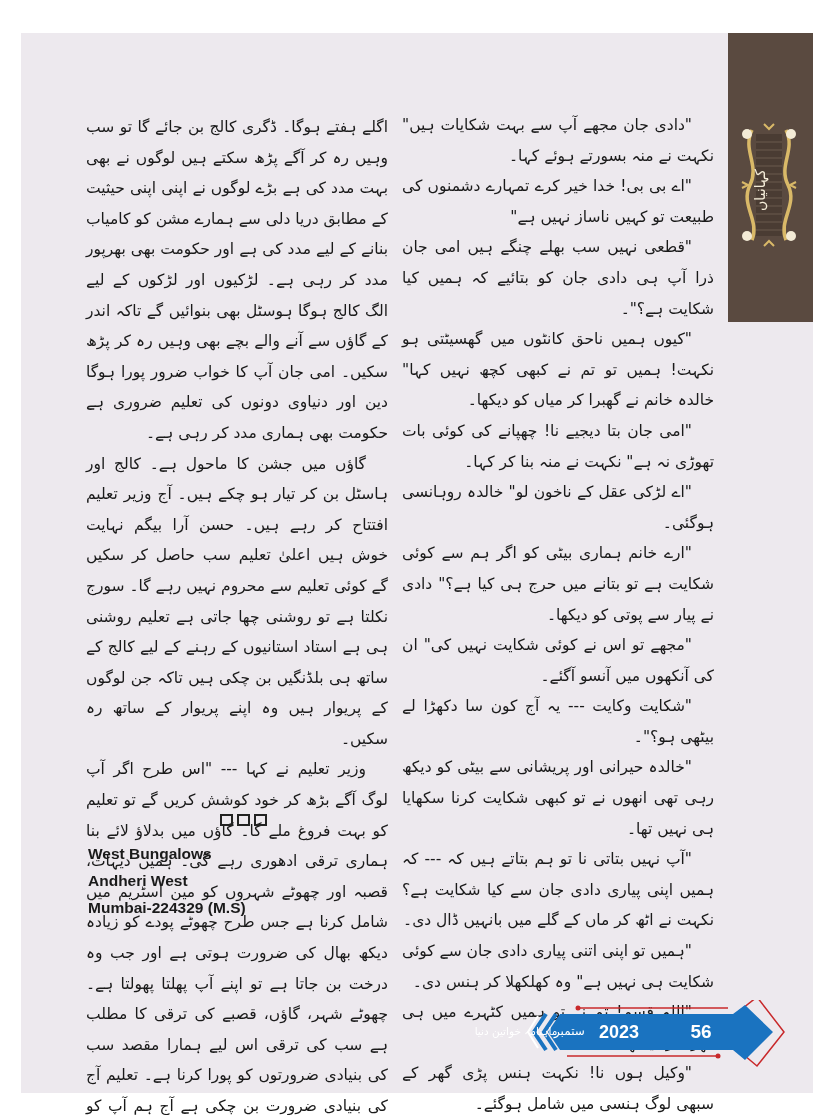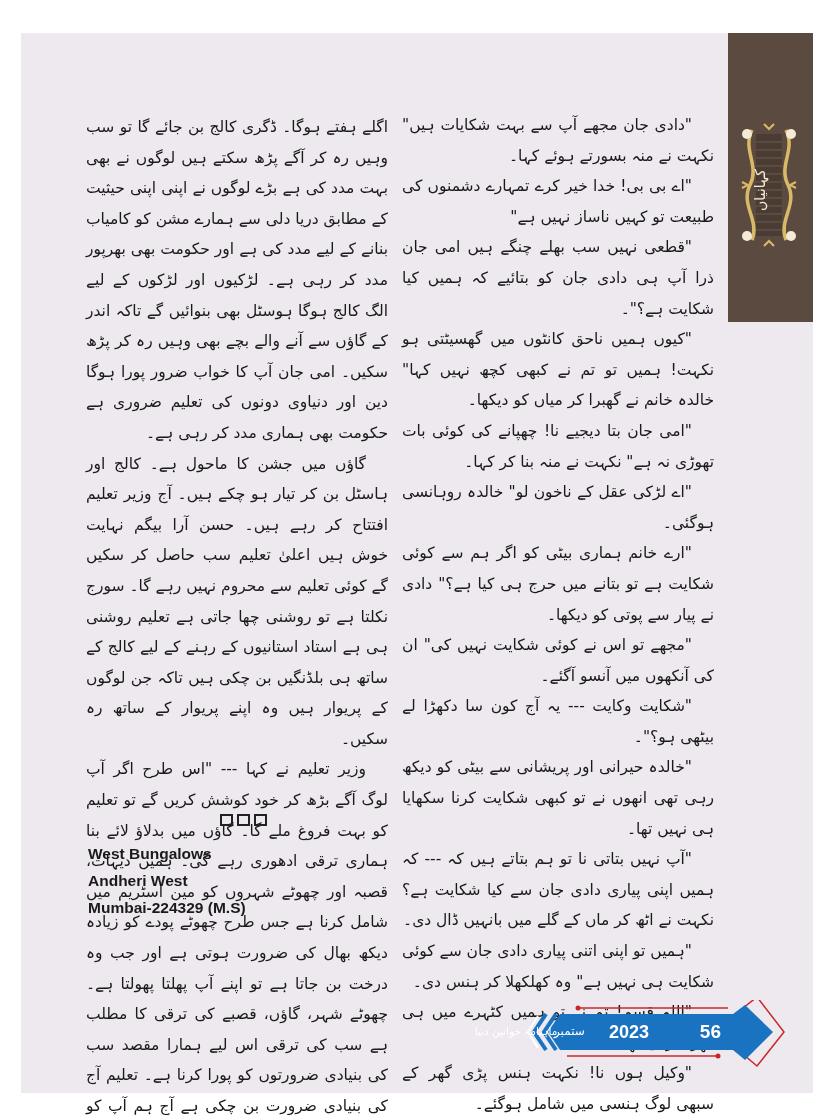--- a/index.html
+++ b/index.html
@@ -12,22 +12,22 @@
   .col-right { left:402px; top:110px; width:312px; }
   .col-left { left:86px; top:112px; width:302px; }
   .col p { margin:0; }
   .col p.indent { text-indent:22px; }
   .separator { position:absolute; left:220px; top:814px; display:flex; gap:4px; }
   .separator span.box { width:13px; height:12px; border:2px solid #222; box-sizing:border-box; display:inline-block; }
   .address { position:absolute; left:88px; top:840px; width:280px; color:#1a1a1a; font-family:"Liberation Sans", sans-serif; font-size:15.5px; font-weight:bold; line-height:27px; }
   .address div { height:27px; }
   .footer { position:absolute; left:460px; top:1000px; width:350px; height:80px; }
   .footer svg { position:absolute; left:0; top:0; }
-  .footer .page-num { position:absolute; left:221px; top:21px; width:40px; color:#fff; font-family:"Liberation Sans", sans-serif; font-weight:bold; font-size:19px; text-align:right; }
-  .footer .year { position:absolute; left:139px; top:22px; width:60px; color:#fff; font-family:"Liberation Sans", sans-serif; font-weight:bold; font-size:18px; text-align:center; }
+  .footer .page-num { position:absolute; left:221px; top:21px; width:40px; color:#fff; font-family:"Liberation Sans", sans-serif; font-weight:bold; font-size:19px; text-align:center; }
+  .footer .year { position:absolute; left:139px; top:22px; width:60px; color:#fff; font-family:"Liberation Sans", sans-serif; font-weight:bold; font-size:18px; text-align:left; }
   .footer .month { position:absolute; left:94px; top:24px; width:46px; color:#fff; font-size:12px; text-align:left; direction:rtl; }
   .footer .magazine { position:absolute; left:14px; top:25px; width:84px; color:#fff; font-size:10.5px; text-align:center; direction:rtl; white-space:nowrap; }
 </style>
 </head>
 <body>
 
 <div class="page"></div>
 
 <div class="side-band"></div>
 <svg class="ornament" viewBox="0 0 62 130" width="62" height="130">

